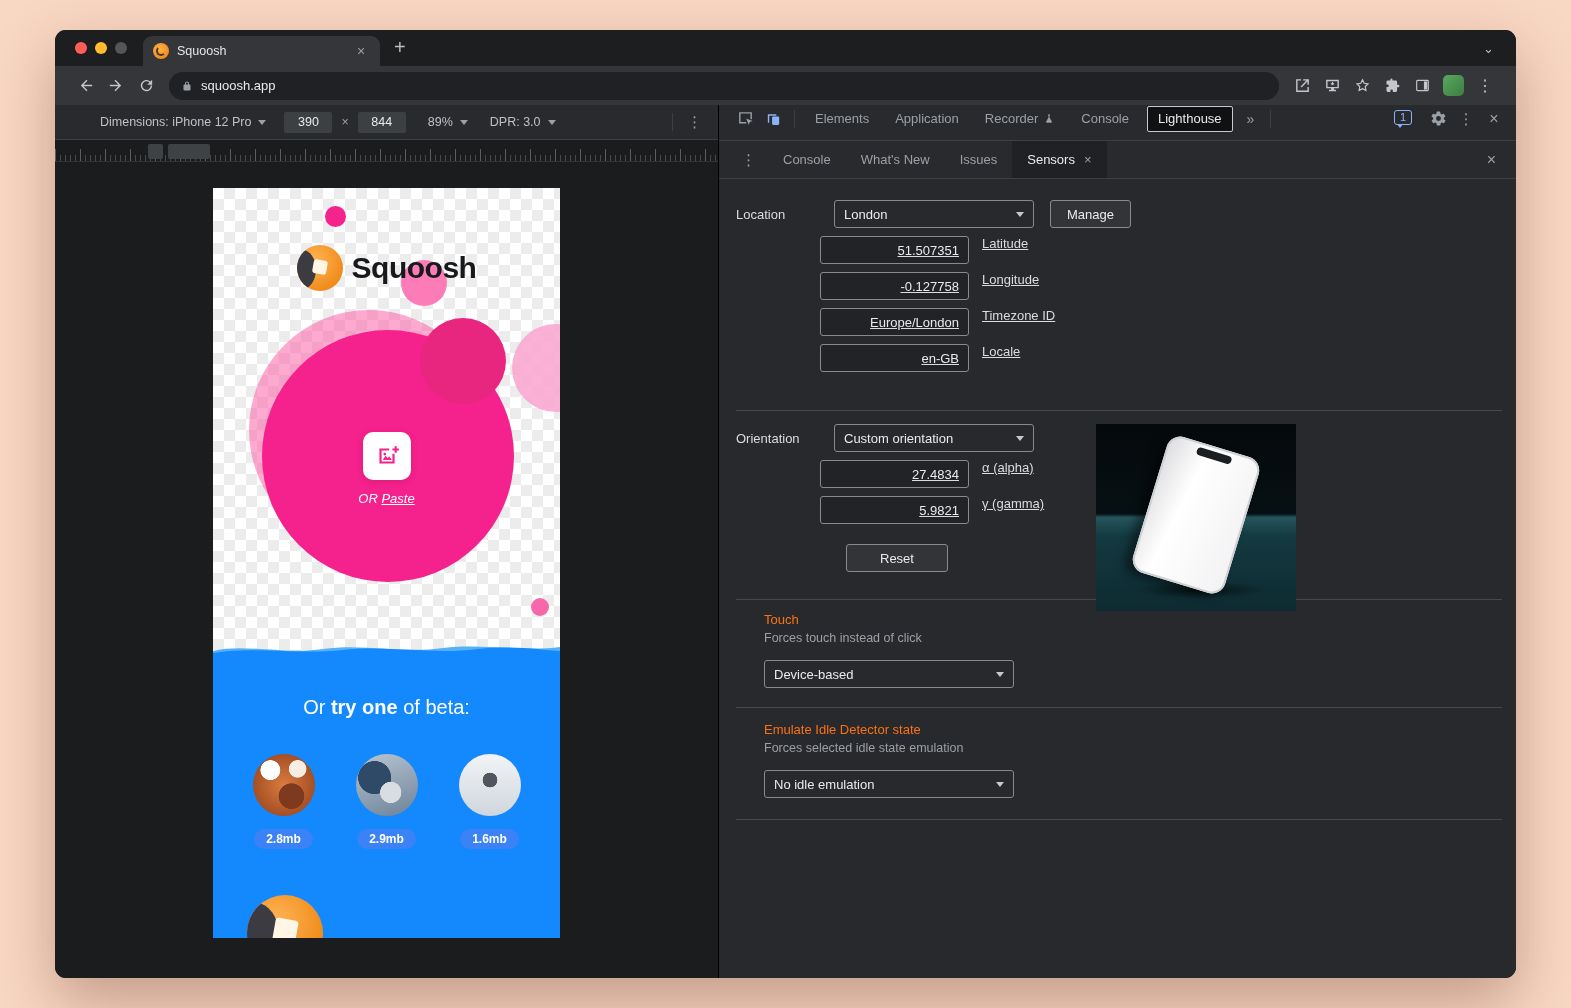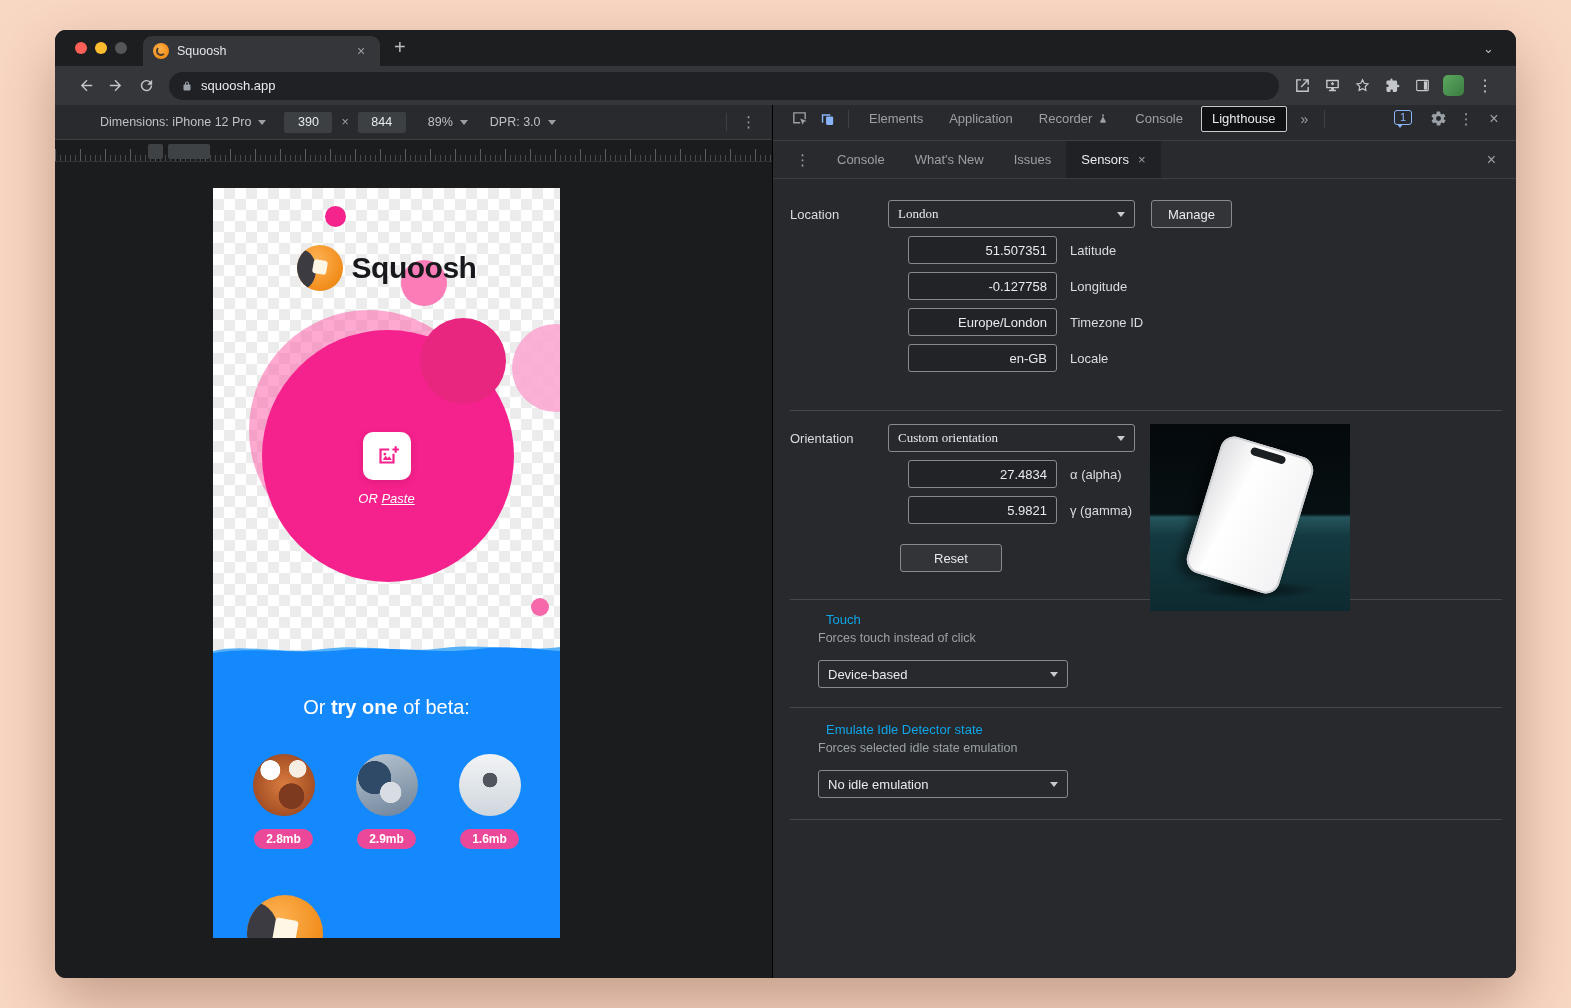--- a/index.html
+++ b/index.html
@@ -33,21 +33,21 @@
   .flip { transform:scaleX(-1); }
   .url-pill { flex:1; height:28px; background:#202124; border-radius:14px; display:flex; align-items:center; padding:0 8px 0 12px; gap:8px; margin:0 8px; min-width:0; }
   .lock { color:#9aa0a6; }
   .url-text { color:#e8eaed; font-size:13px; }
   .avatar { width:21px; height:21px; border-radius:5px; background:linear-gradient(135deg,#5aa85f,#3c7d41); margin:0 6px; flex-shrink:0; }
 
   
   .main { flex:1; display:flex; min-height:0; }
 
   
-  .emu { width:717px; background:#1b1c1e; position:relative; flex-shrink:0; }
+  .emu { width:663px; background:#1b1c1e; position:relative; flex-shrink:0; }
   .emu-toolbar { height:35px; background:#292a2d; border-bottom:1px solid #3c4043; display:flex; align-items:center;
                  font-size:12.5px; color:#bdc1c6; padding:0 12px 0 45px; }
   .dim-label { display:flex; align-items:center; margin-right:18px; }
   .arrow-down { display:inline-block; width:0; height:0; border-left:4px solid transparent; border-right:4px solid transparent; border-top:5px solid #9aa0a6; margin-left:7px; }
   .dim-input { width:48px; height:21px; background:#3c4043; border:none; border-radius:2px; color:#e8eaed; text-align:center; font-size:12.5px; font-family:inherit; }
   .times { margin:0 9px; color:#9aa0a6; }
   .zoom-ctl, .dpr-ctl { display:flex; align-items:center; margin-left:22px; }
   .emu-sep { width:1px; height:18px; background:#3c4043; margin-left:auto; }
   .emu-kebab { color:#9aa0a6; font-size:15px; padding:0 4px 0 14px; }
 
@@ -92,21 +92,21 @@
   .thumb { width:62px; height:62px; border-radius:50%; }
   .t1 { background:radial-gradient(circle at 62% 68%,#7e3a1e 0 22%,transparent 23%),
                radial-gradient(circle at 28% 26%,#fff 0 15%,transparent 16%),
                radial-gradient(circle at 72% 24%,#f7ede2 0 13%,transparent 14%),
                radial-gradient(circle at 50% 50%,#d97c3f,#a04a22 78%); }
   .t2 { background:radial-gradient(circle at 56% 62%,#d8dde3 0 20%,transparent 21%),
                radial-gradient(circle at 30% 38%,#2e4a66 0 28%,transparent 29%),
                linear-gradient(160deg,#b9c6d2,#6d8299); }
   .t3 { background:radial-gradient(circle at 50% 42%,#51565e 0 15%,transparent 16%),
                linear-gradient(180deg,#f2f4f6,#cfd6dd); }
-  .badge { margin-top:13px; background:#ec4899; color:#fff; font-size:12px; font-weight:700; padding:3px 12px; border-radius:12px; }
+  .badge { margin-top:13px; background:#3b82f6; color:#fff; font-size:12px; font-weight:700; padding:3px 12px; border-radius:12px; }
   .bottom-logo { position:absolute; left:34px; top:707px; width:76px; height:76px; }
 
   
   .devtools { flex:1; background:#28292c; border-left:1px solid #000; display:flex; flex-direction:column; min-width:0; }
   .dt-toolbar { height:36px; background:#292a2d; border-bottom:1px solid #3c4043; display:flex; align-items:center; padding:0 8px 8px 12px; flex-shrink:0; }
   .dt-ibtn { width:28px; height:26px; display:flex; align-items:center; justify-content:center; color:#9aa0a6; flex-shrink:0; }
   .dt-ibtn svg { width:17px; height:17px; }
   .blue { color:#8ab4f8; }
   .vsep { width:1px; height:18px; background:#3c4043; margin:0 7px; flex-shrink:0; }
   .dt-tab { color:#9aa0a6; font-size:13px; padding:0 13px; height:100%; display:flex; align-items:center; gap:5px; white-space:nowrap; }
@@ -123,40 +123,40 @@
   .drawer-tab { color:#9aa0a6; font-size:13px; height:100%; display:flex; align-items:center; padding:0 15px; gap:9px; white-space:nowrap; }
   .drawer-tab.selected { background:#202124; color:#e8eaed; }
   .drawer-tab .x { color:#9aa0a6; font-size:13px; }
   .drawer-close { margin-left:auto; color:#9aa0a6; font-size:16px; padding:0 12px; }
 
   .dt-content { flex:1; overflow:hidden; padding:21px 14px 0 17px; font-size:13px; color:#dadce0; }
   .row { display:flex; align-items:center; }
   .sec-label { width:98px; flex-shrink:0; color:#dadce0; }
   .dt-select { height:28px; border:1px solid #888b8e; border-radius:3px; background:#28292c; display:flex; align-items:center; padding:0 9px; color:#e8eaed; }
   .sel-arrow { margin-left:auto; width:0; height:0; border-left:4.5px solid transparent; border-right:4.5px solid transparent; border-top:5px solid #c8cbce; }
-  .w247 { width:247px;font-family:Liberation Serif, serif; }
+  .w247 { width:200px; }
   .dt-btn { height:28px; background:#333438; border:1px solid #888b8e; border-radius:3px; color:#e8eaed; font-size:13px; font-family:inherit; padding:0 16px; }
   .manage { margin-left:16px; }
-  .frow { display:flex; align-items:center; margin:8px 0 0 118px; }
+  .frow { display:flex; margin:8px 0 0 84px;text-decoration:underline; }
   .dt-input { width:149px; height:28px; background:#222326; border:1px solid #888b8e; border-radius:3px; color:#e8eaed; font-size:13px; text-align:right; padding:0 9px; font-family:inherit; }
   .flabel { margin-left:13px; color:#dadce0; }
   .hr { border-top:1px solid #45484c; }
   .hr1 { margin:38px 0 13px; } .hr2 { margin:27px 0 12px; } .hr3 { margin:19px 0 14px; } .hr4 { margin:21px 0 0; }
   .orient { position:relative; }
   .reset { margin:20px 0 0 110px; padding:0 33px; }
   .phone-preview { position:absolute; left:360px; top:0; width:200px; height:187px; overflow:hidden;
                    background:linear-gradient(180deg,#05090b 0%,#061013 48%,#25555c 50%,#143940 60%,#0d2a30 100%); }
   .phone-shadow { position:absolute; left:38px; bottom:12px; width:134px; height:18px;
                   background:radial-gradient(ellipse,rgba(0,0,0,.6),transparent 70%); }
   .phone { position:absolute; left:52px; top:20px; width:96px; height:142px; border-radius:14px; transform:rotate(17deg);
            background:linear-gradient(100deg,#dcdcdf,#ffffff 35%,#f2f2f4); box-shadow:-7px 5px 10px rgba(0,0,0,.45); }
   .phone::before { content:""; position:absolute; top:5px; left:50%; transform:translateX(-50%); width:36px; height:8px; background:#1c1f22; border-radius:4px; }
   .phone::after { content:""; position:absolute; inset:0; border-radius:14px; border:2px solid #cfd0d3; }
   .sub { margin-left:28px; }
-  .sub-title { color:#0ea5e9;margin-left:8px; }
+  .sub-title { color:#f97316; }
   .sub-desc { color:#9aa0a6; font-size:12.5px; margin-top:4px; }
   .sub .dt-select { width:250px; margin-top:15px; }
 </style>
 </head>
 <body>
 
 <div class="window">
 
   <div class="tabstrip">
     <div class="traffic">

